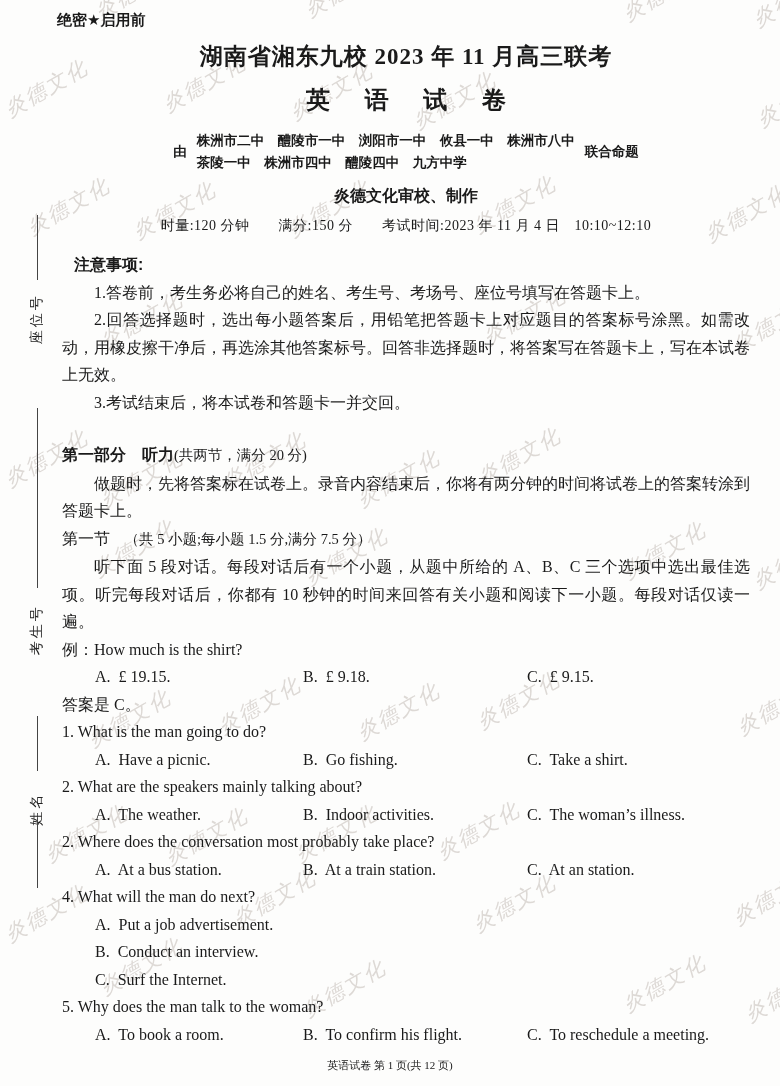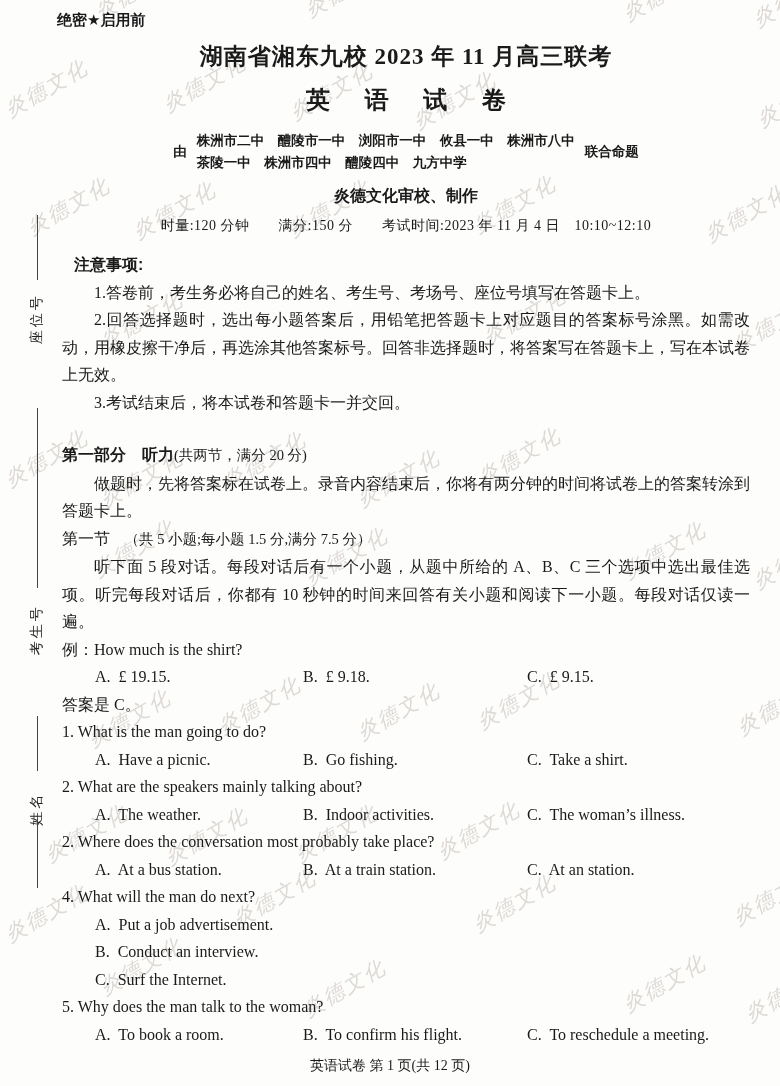--- a/index.html
+++ b/index.html
@@ -41,21 +41,21 @@
   .part-head{margin-top:25px;}
   .part-head .b{font-weight:bold;font-size:16px;}
   .part-head .r{font-size:14.5px;}
   .ex-line{white-space:pre-wrap;}
   .optrow{display:flex;padding-left:33px;}
   .opt{white-space:pre-wrap;}
   .optrow .o0{width:208px;}
   .optrow .o1{width:224px;}
   .optrow .o2{flex:1;}
   .optstack .opt{padding-left:33px;}
-  #footer{position:absolute;left:0;right:0;top:1052px;text-align:center;font-size:14px;z-index:1;}
+  #footer{position:absolute;left:0;right:0;top:1052px;text-align:center;font-size:11px;z-index:1;}
 </style>
 </head>
 <body>
 
 <div id="wm-layer">
     <div class="wm" style="left: 90px; top: 2px;">炎德文化</div>
     <div class="wm" style="left: 300px; top: 0px;">炎德文化</div>
     <div class="wm" style="left: 618px; top: 4px;">炎德文化</div>
     <div class="wm" style="left: 748px; top: 10px;">炎德文化</div>
     <div class="wm" style="left: 0px; top: 100px;">炎德文化</div>

